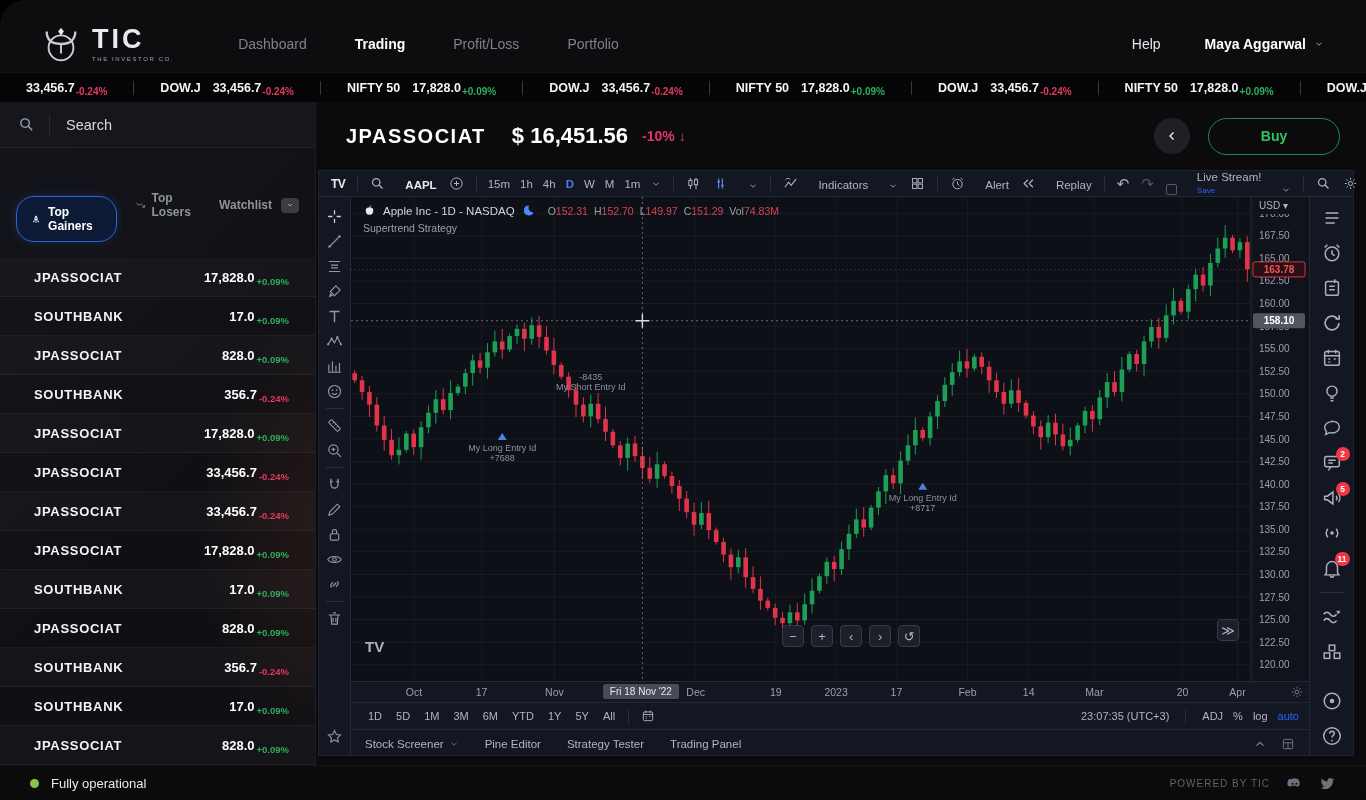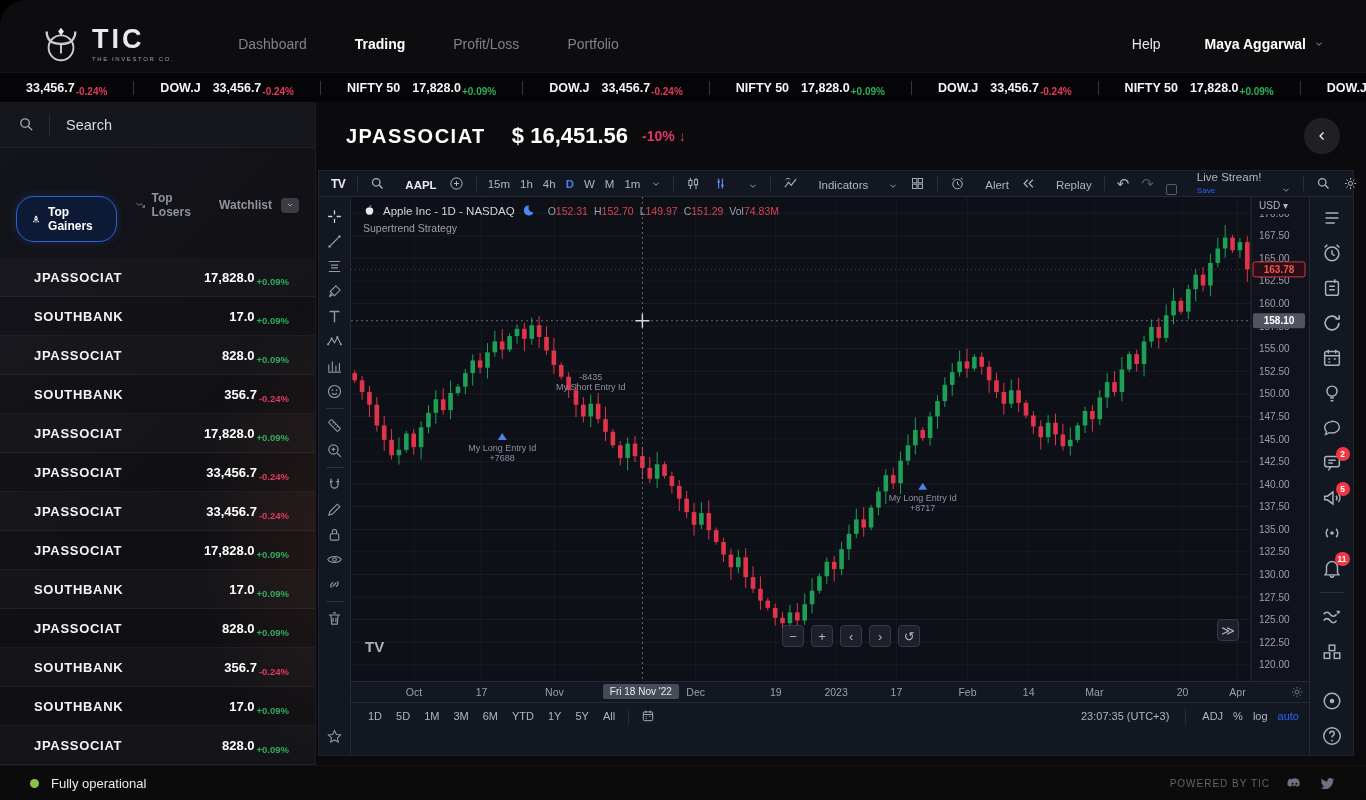--- a/index.html
+++ b/index.html
@@ -525,20 +525,21 @@
       <div class="sym-hdr">
         <span class="sym-name">JPASSOCIAT</span>
         <span class="sym-price">$ 16,451.56</span>
         <span class="sym-chg">-10% ↓</span>
         <div class="sym-actions">
           <div class="back-btn">
             <svg class="chev" viewBox="0 0 24 24">
                 <path d="M15 5l-7 7 7 7"></path>
               </svg>
           </div>
+          <div class="trade-btn buy">Buy</div>
         </div>
       </div>
 
       <div class="widget">
         <div class="tv-toolbar">
           <span class="tv-logo">TV</span>
           <div class="tb-div"></div>
           <div class="tb-item">
             <svg class="ic">
                 <use href="#s-search"></use>
@@ -1131,20 +1132,39 @@
               <div class="rb-right">
                 <span>23:07:35 (UTC+3)</span>
                 <div class="tb-div"></div>
                 <span>ADJ</span>
                 <span>%</span>
                 <span>log</span>
                 <span class="blue">auto</span>
               </div>
             </div>
 
+            <div class="tabs-bar">
+              <span class="tab-item">
+                <span>Stock Screener</span>
+                <svg class="ic" style="width:10px;height:10px;color:#787b86">
+                    <use href="#s-chev-down"></use>
+                  </svg>
+              </span>
+              <span class="tab-item">Pine Editor</span>
+              <span class="tab-item">Strategy Tester</span>
+              <span class="tab-item">Trading Panel</span>
+              <span class="tabs-right">
+                <svg class="ic">
+                    <use href="#s-chev-up"></use>
+                  </svg>
+                <svg class="ic">
+                    <use href="#s-layout"></use>
+                  </svg>
+              </span>
+            </div>
           </div>
 
           <div class="icon-col" id="icon-col">
               <div class="ric">
                 <svg class="ic">
                   <use href="#s-watchlist"></use>
                 </svg>
               </div>
               <div class="ric">
                 <svg class="ic">

